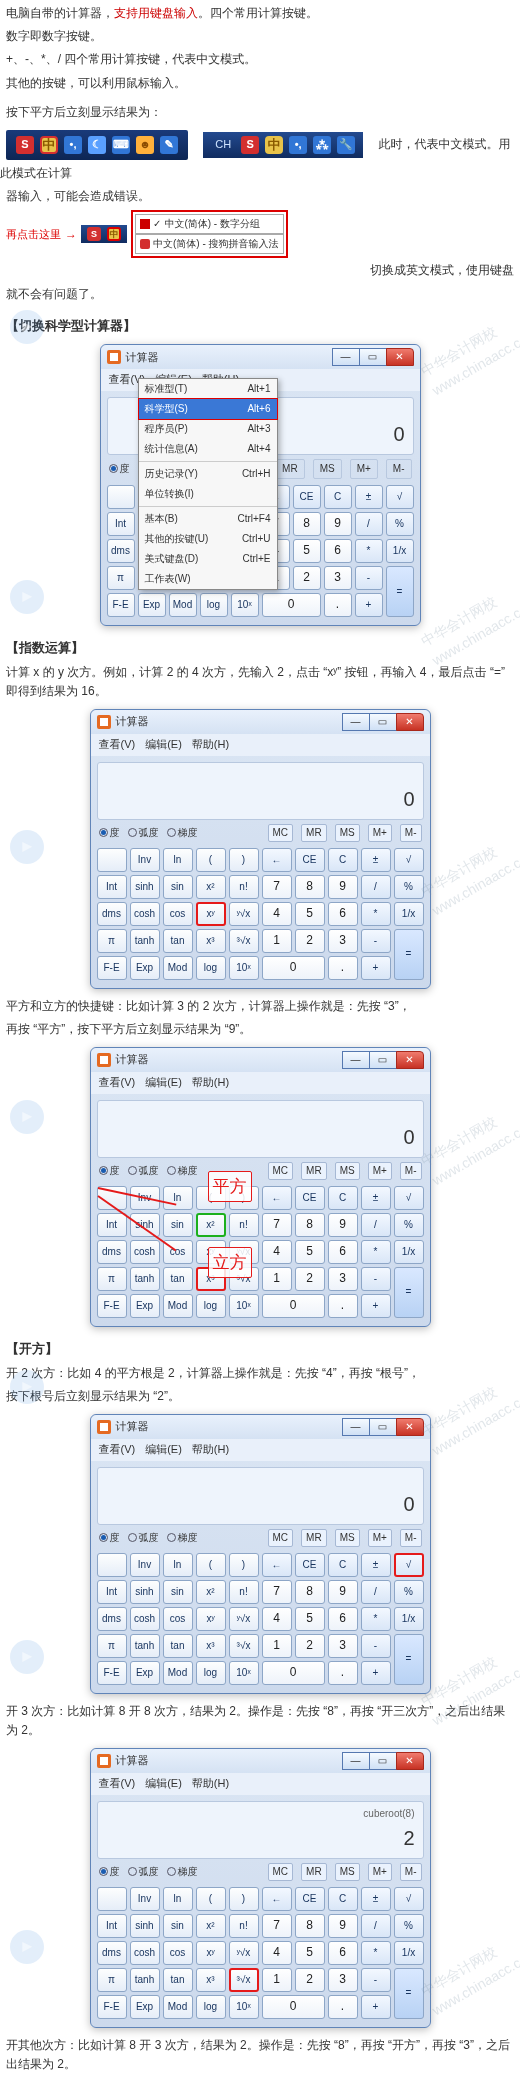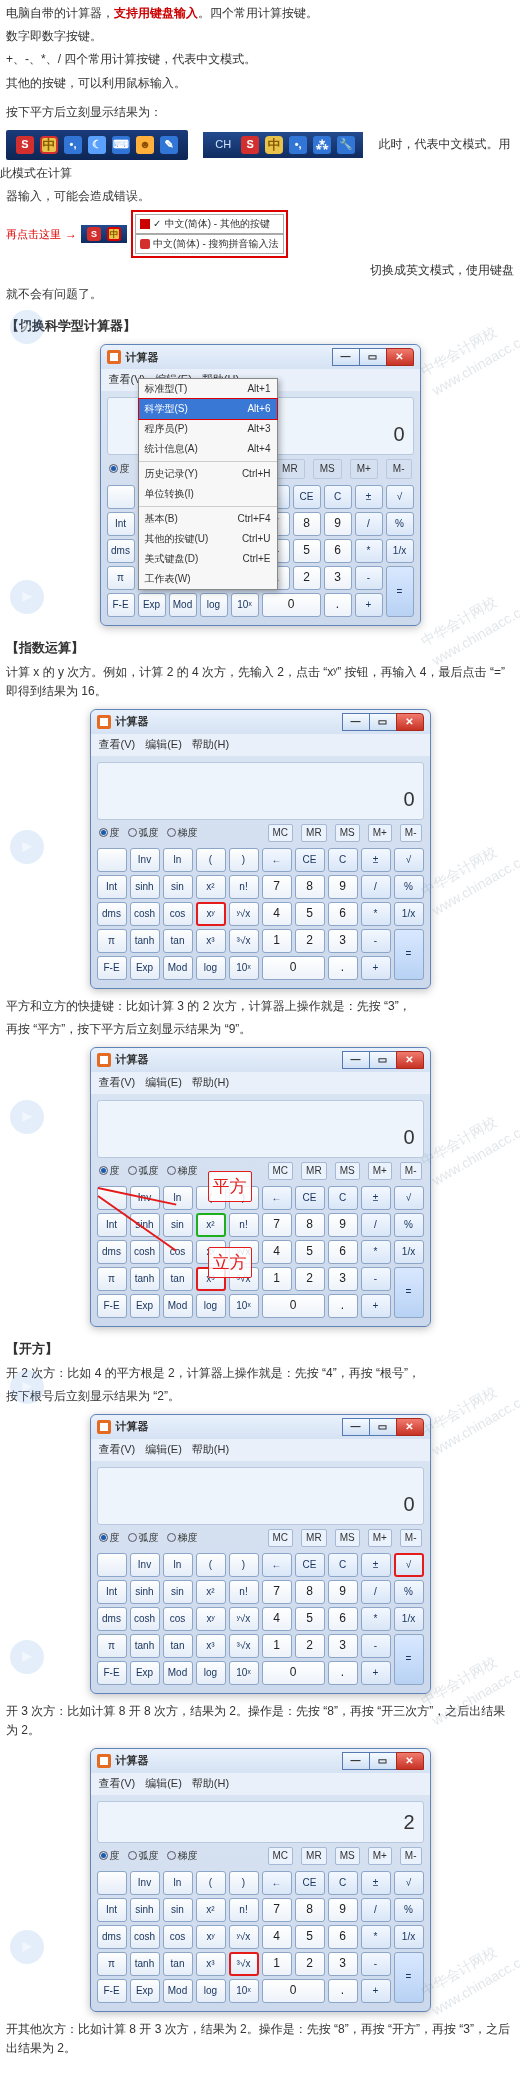--- a/index.html
+++ b/index.html
@@ -6,21 +6,21 @@
   body {
     width: 520px;
     font-family: "Microsoft YaHei", "SimSun", sans-serif;
     font-size: 12px;
     line-height: 1.6;
     color: #333;
     background: #fff;
     position: relative;
   }
   .text-block { margin: 4px 6px; }
-  .red { color: #c00; font-weight: bold; }
+  .red { color: #c00; font-weight: normal; }
   .section-title { font-weight: bold; margin: 12px 6px 4px; font-size: 13px; }
 
   
   .ime-bar {
     background: linear-gradient(#1a3a7a, #0d2654);
     padding: 6px 10px;
     display: inline-flex;
     gap: 6px;
     align-items: center;
     border-radius: 2px;
@@ -74,21 +74,20 @@
     box-shadow: 0 2px 8px rgba(0,0,0,0.25);
     text-align: left;
     vertical-align: top;
   }
   .titlebar {
     display: flex; align-items: center; justify-content: space-between;
     padding: 3px 6px;
     background: linear-gradient(#e9f1fc, #d5e2f3);
     border-radius: 6px 6px 0 0;
     font-size: 11px;
-    font-weight: bold;
   }
   .titlebar .left { display: flex; align-items: center; gap: 5px; }
   .title-icon { width: 14px; height: 14px; background: #e56a22; border-radius: 2px; display: inline-block; position: relative; }
   .title-icon::after { content: ""; position: absolute; inset: 3px; background: #fff; }
   .winbtns { display: flex; }
   .winbtn {
     width: 28px; height: 18px; border: 1px solid #5578b0;
     background: linear-gradient(#f5faff, #cfe0f5);
     font-size: 10px; display: flex; align-items: center; justify-content: center; margin-left: -1px;
     font-family: Arial;
@@ -230,21 +229,21 @@
   <span style="color:#d00;">→</span>
   <div class="ime-outer" style="margin:0; padding:2px 6px;">
     <span class="ime-icon ime-s" style="width:14px;height:14px;font-size:9px;">S</span>
     <span class="ime-icon ime-en" style="width:14px;height:14px;font-size:9px;border:2px solid #d00;">中</span>
   </div>
   <div class="ime-pop-outer">
     <div class="ime-pop-stack">
       <div class="ime-pop">
           <span style="width:10px;height:10px;background:#c00;display:inline-block;"></span>
           <span>✓</span>
-          <span>中文(简体) - 其他的按键</span>
+          <span>中文(简体) - 数字分组</span>
         </div>
       <div class="ime-pop">
           <span style="width:10px;height:10px;background:#d32f2f;display:inline-block;border-radius:2px;"></span>
           <span>中文(简体) - 搜狗拼音输入法</span>
         </div>
     </div>
   </div>
 </div>
 <div class="ime-menu-row">
   <span class="ime-note-green" style="visibility:hidden;">点击切换</span>
@@ -657,20 +656,21 @@
         <span class="winbtns">
           <span class="winbtn">—</span>
           <span class="winbtn">▭</span>
           <span class="winbtn close">✕</span>
         </span>
       </div><div class="menubar">
         <span>查看(V)</span>
         <span>编辑(E)</span>
         <span>帮助(H)</span>
       </div><div class="display">
+        <div class="hist">cuberoot(8)</div>
         <div class="cur">2</div>
       </div><div class="angle-row">
         <span><span class="radio-dot on"></span>度</span>
         <span><span class="radio-dot"></span>弧度</span>
         <span><span class="radio-dot"></span>梯度</span>
         <span class="spacer"></span>
         <span class="mode-btn">MC</span>
         <span class="mode-btn">MR</span>
         <span class="mode-btn">MS</span>
         <span class="mode-btn">M+</span>

